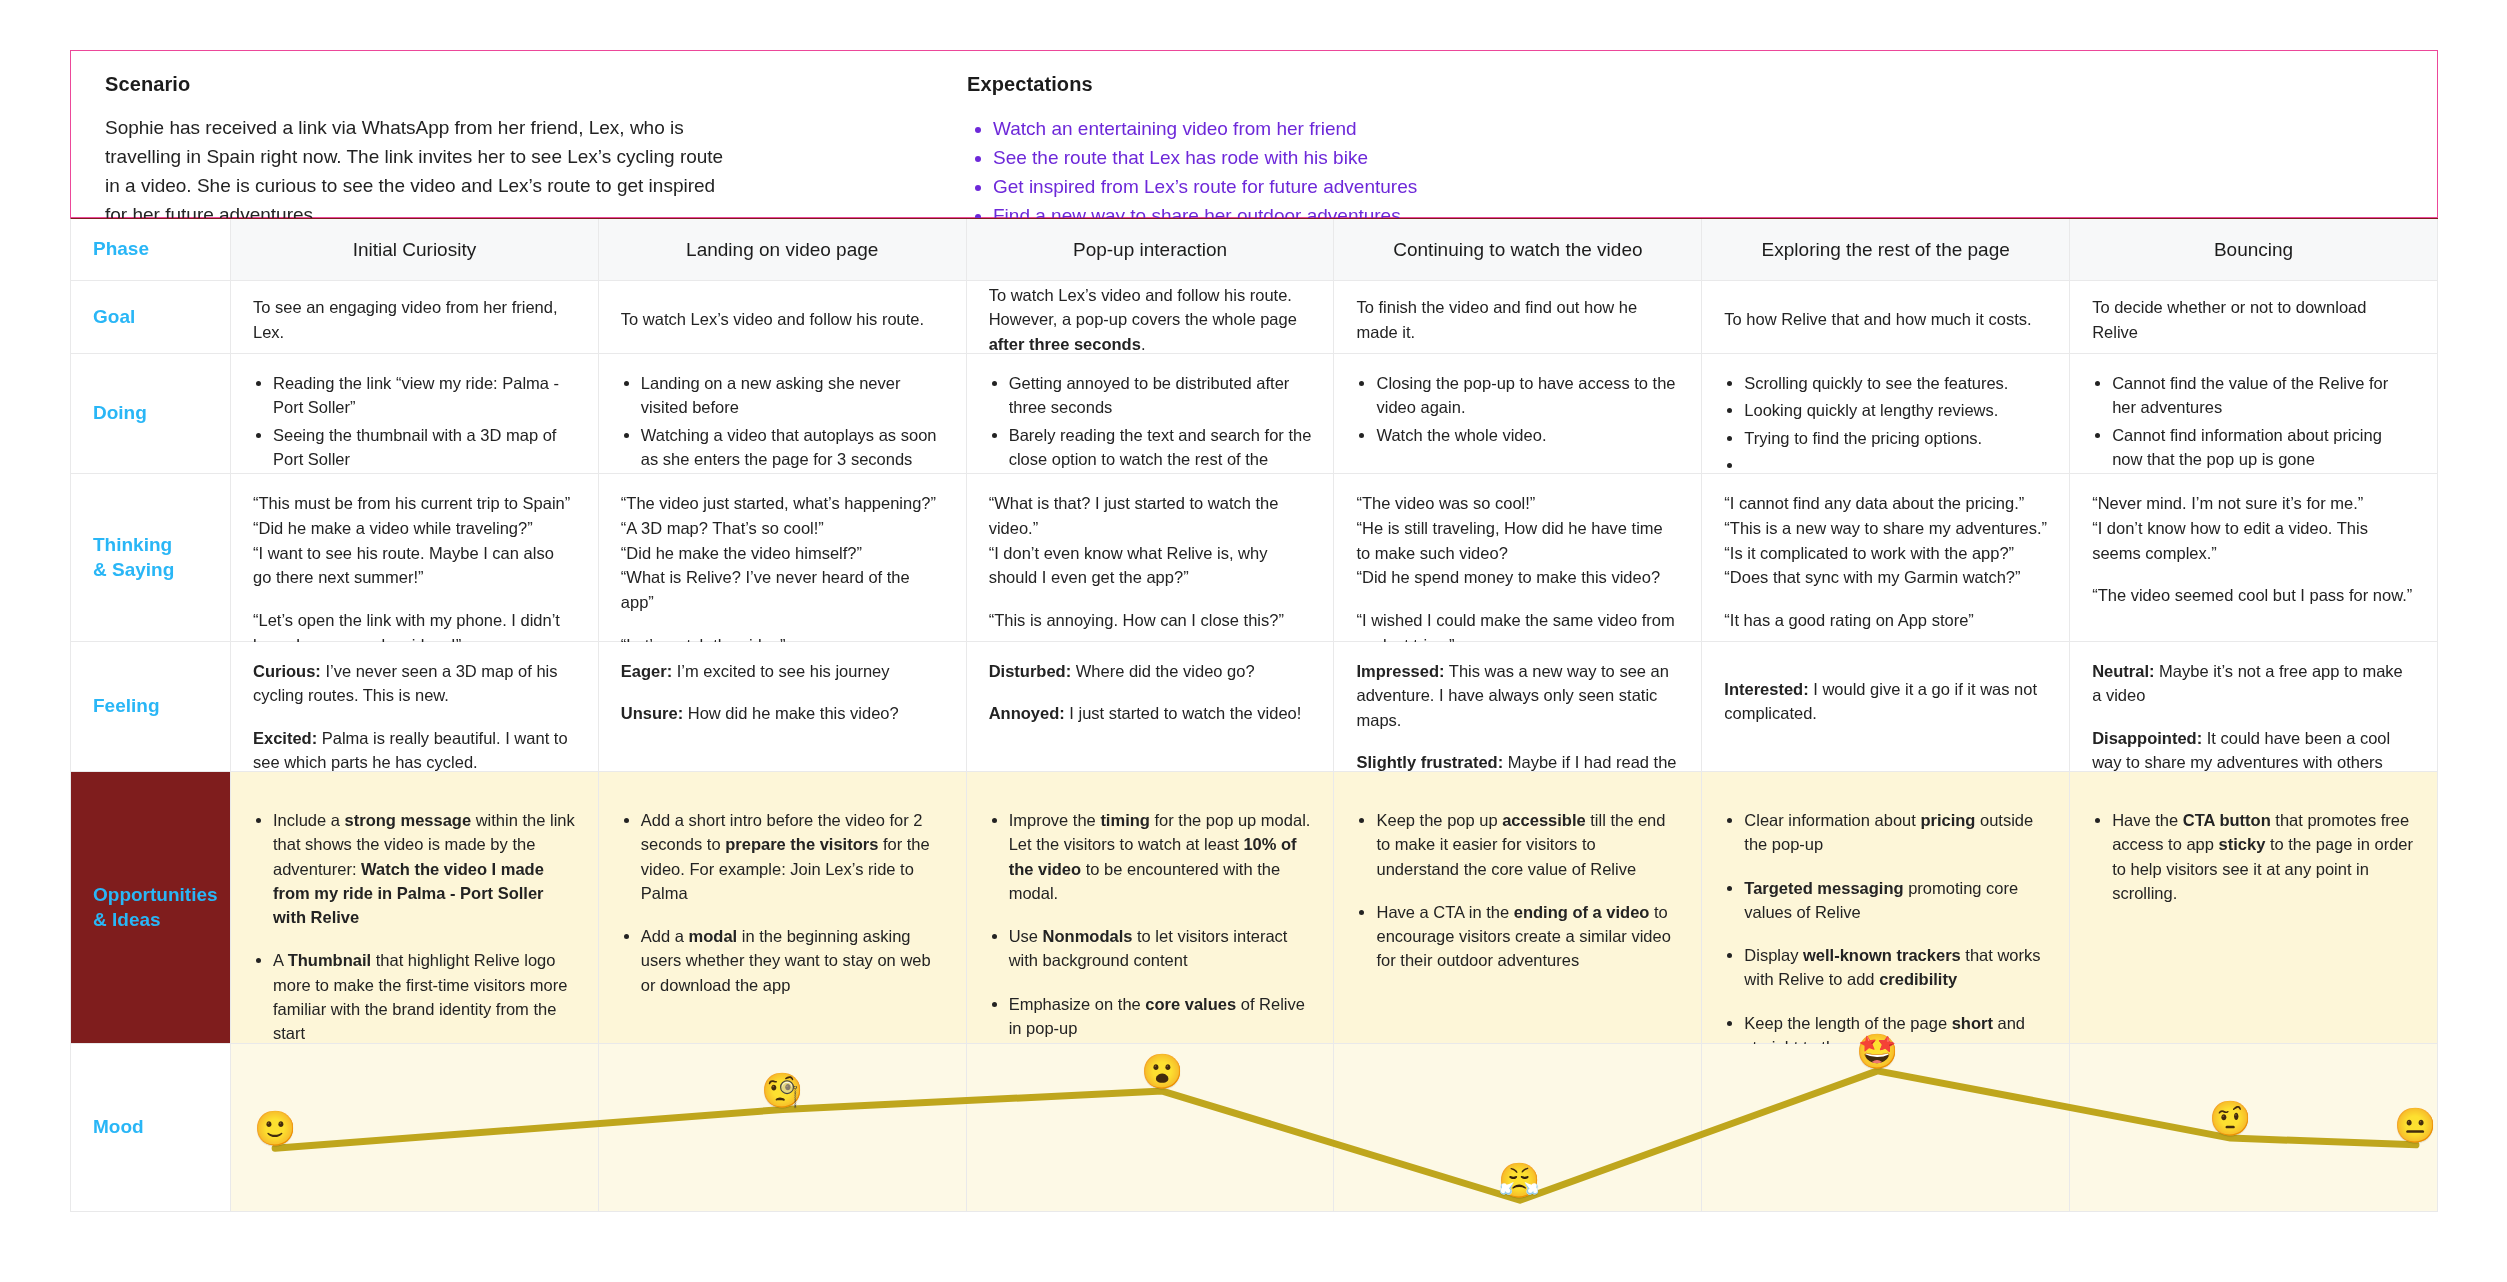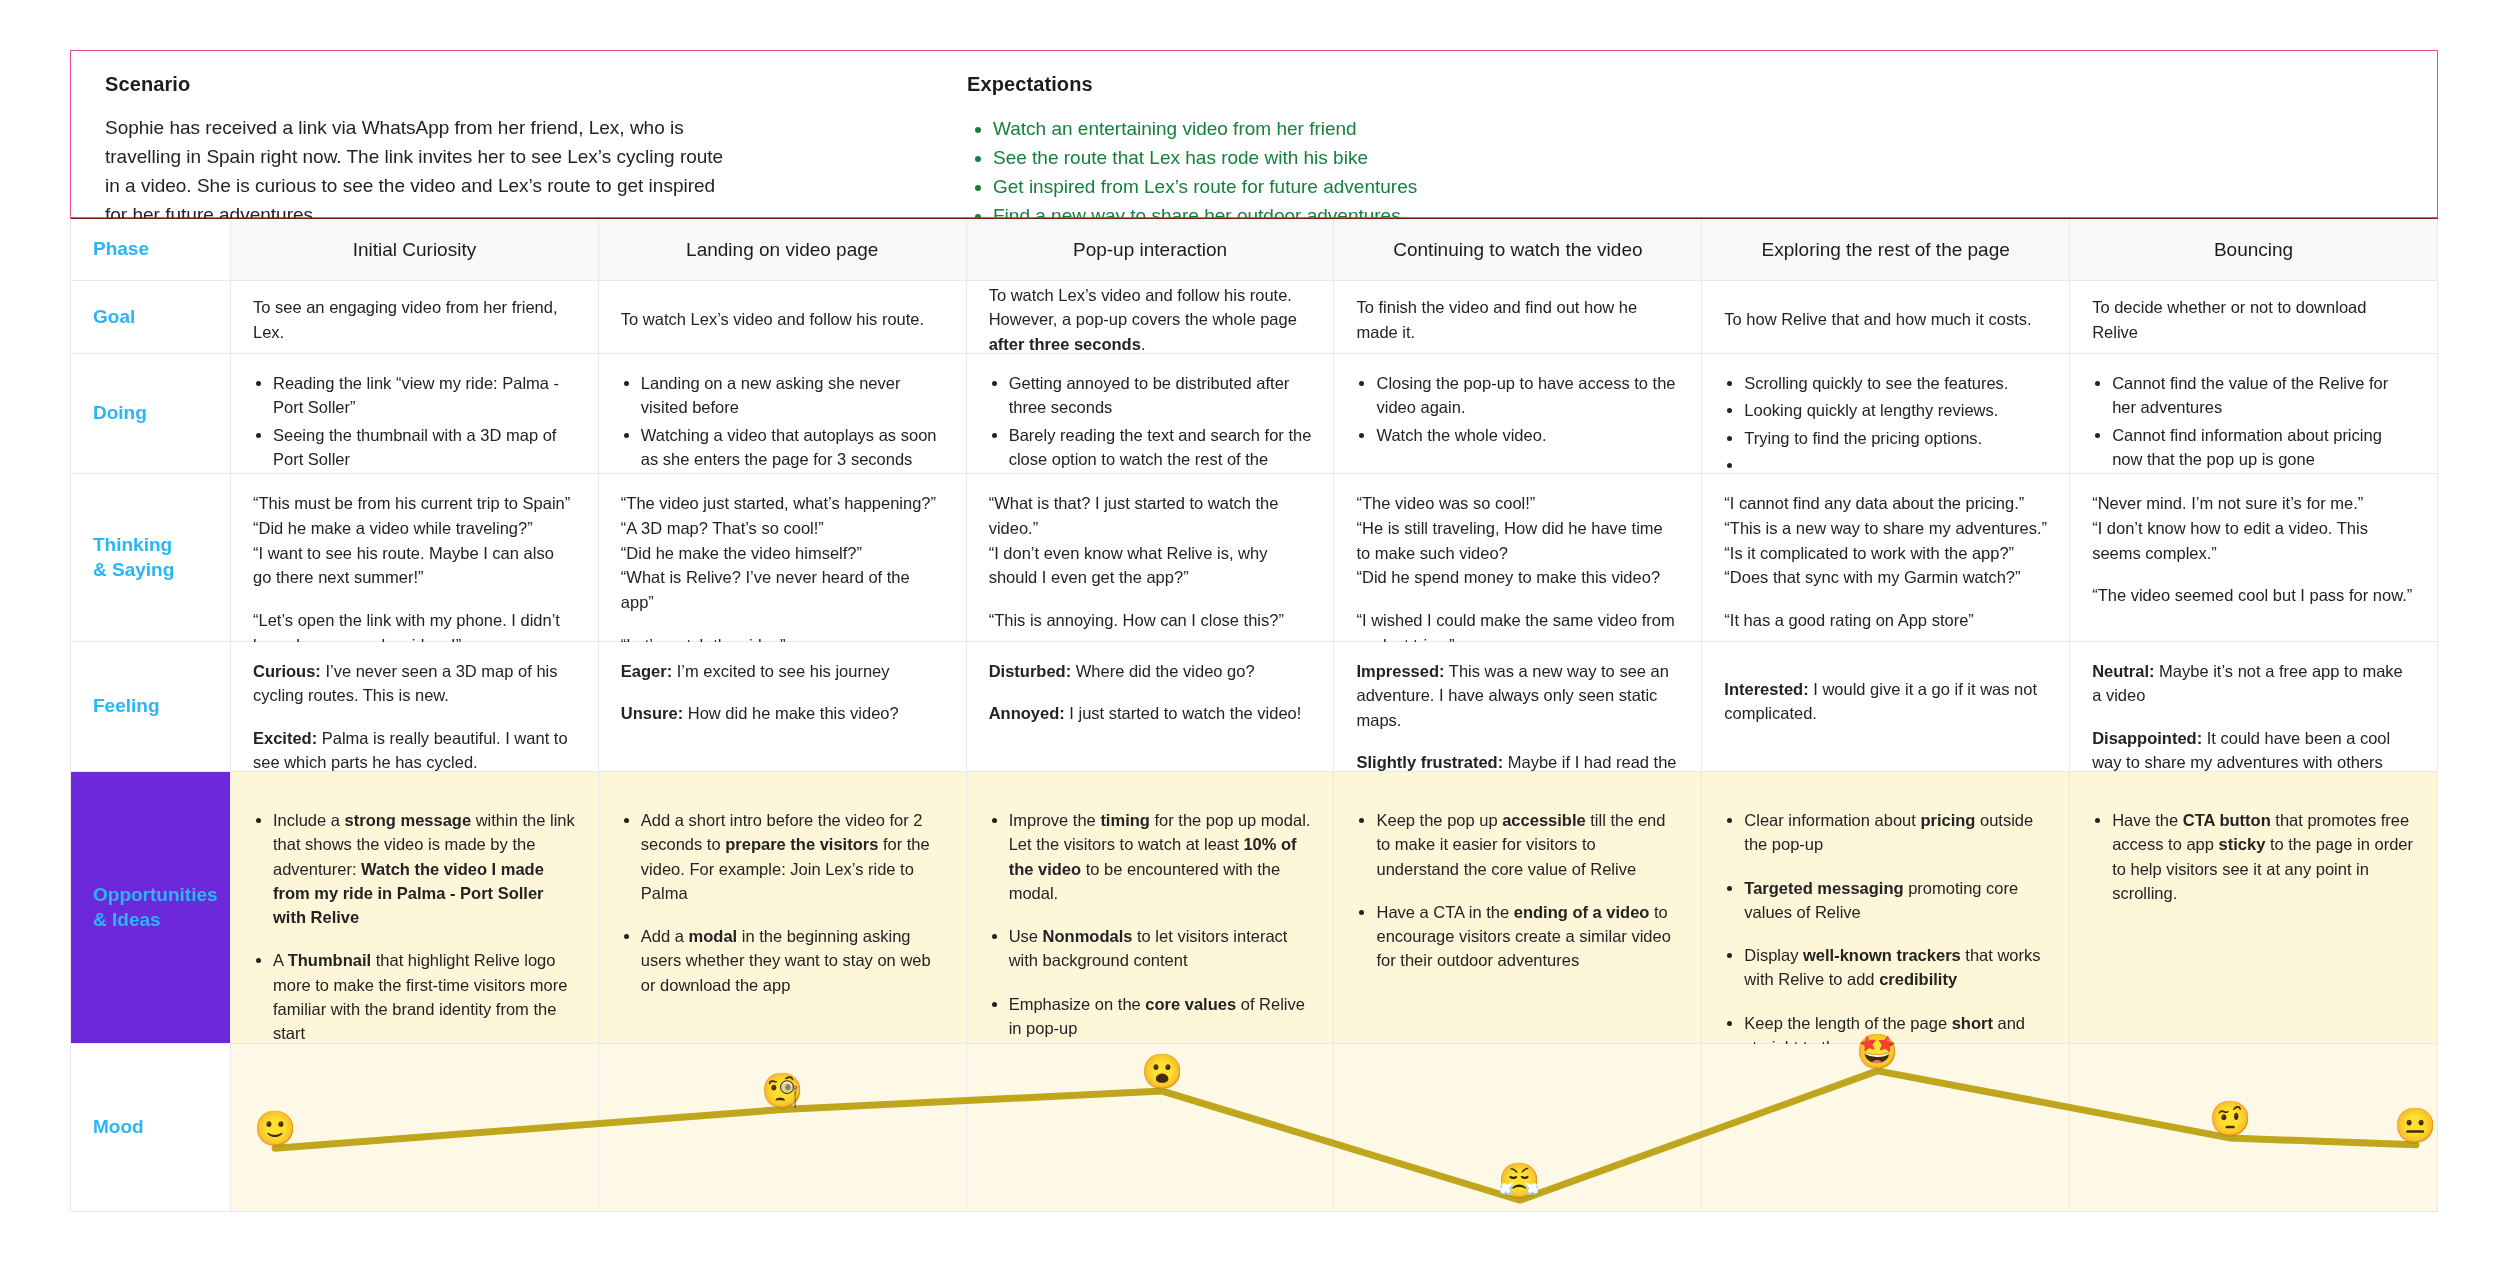--- a/index.html
+++ b/index.html
@@ -31,21 +31,21 @@
   .intro-h {
     font-size: 20px; font-weight: 700; color: #1c1c1c;
     margin-bottom: 18px; letter-spacing: .1px;
   }
   .intro-p {
     font-size: 19px; color: #232323; line-height: 1.52;
     max-width: 620px;
   }
   .intro-ul { margin: 0; padding-left: 26px; }
   .intro-ul li {
-    font-size: 19px; color: #15803d; line-height: 1.53;
+    font-size: 19px; color: #6d28d9; line-height: 1.53;
     margin: 0; padding: 0;
   }
 
   
   .grid {
     position: absolute;
     left: 70px; top: 218px;
     width: 2368px;
     border-left: 1px solid #e9e9ea;
     border-top: 1px solid #7f1d1d;
@@ -90,21 +90,21 @@
 
   .txt { font-size: 16.5px; color: #232323; line-height: 1.47; }
   .txt b, .txt strong { font-weight: 700; }
   ul.bul { margin: 0; padding-left: 20px; }
   ul.bul li { font-size: 16.5px; color: #232323; line-height: 1.47; margin-bottom: 3px; }
   ul.bul.spaced li { margin-bottom: 14px; margin-top: 19px; }
   .qline { font-size: 16.5px; color: #232323; line-height: 1.5; }
   .gap { height: 18px; }
 
   .row.opp .col { background: #fdf6d8; }
-  .row.opp .rowlabel { background:#6d28d9; align-items:center; }
+  .row.opp .rowlabel { background:#7f1d1d; align-items:center; }
 
   .row.mood .col { background: #fdf9e6; padding: 0; position: relative; }
   .row.mood .rowlabel { background:#ffffff; }
 
   
   #mood-layer {
     position: absolute;
     left: 0; top: 0;
     width: 100%; height: 100%;
     pointer-events: none;

